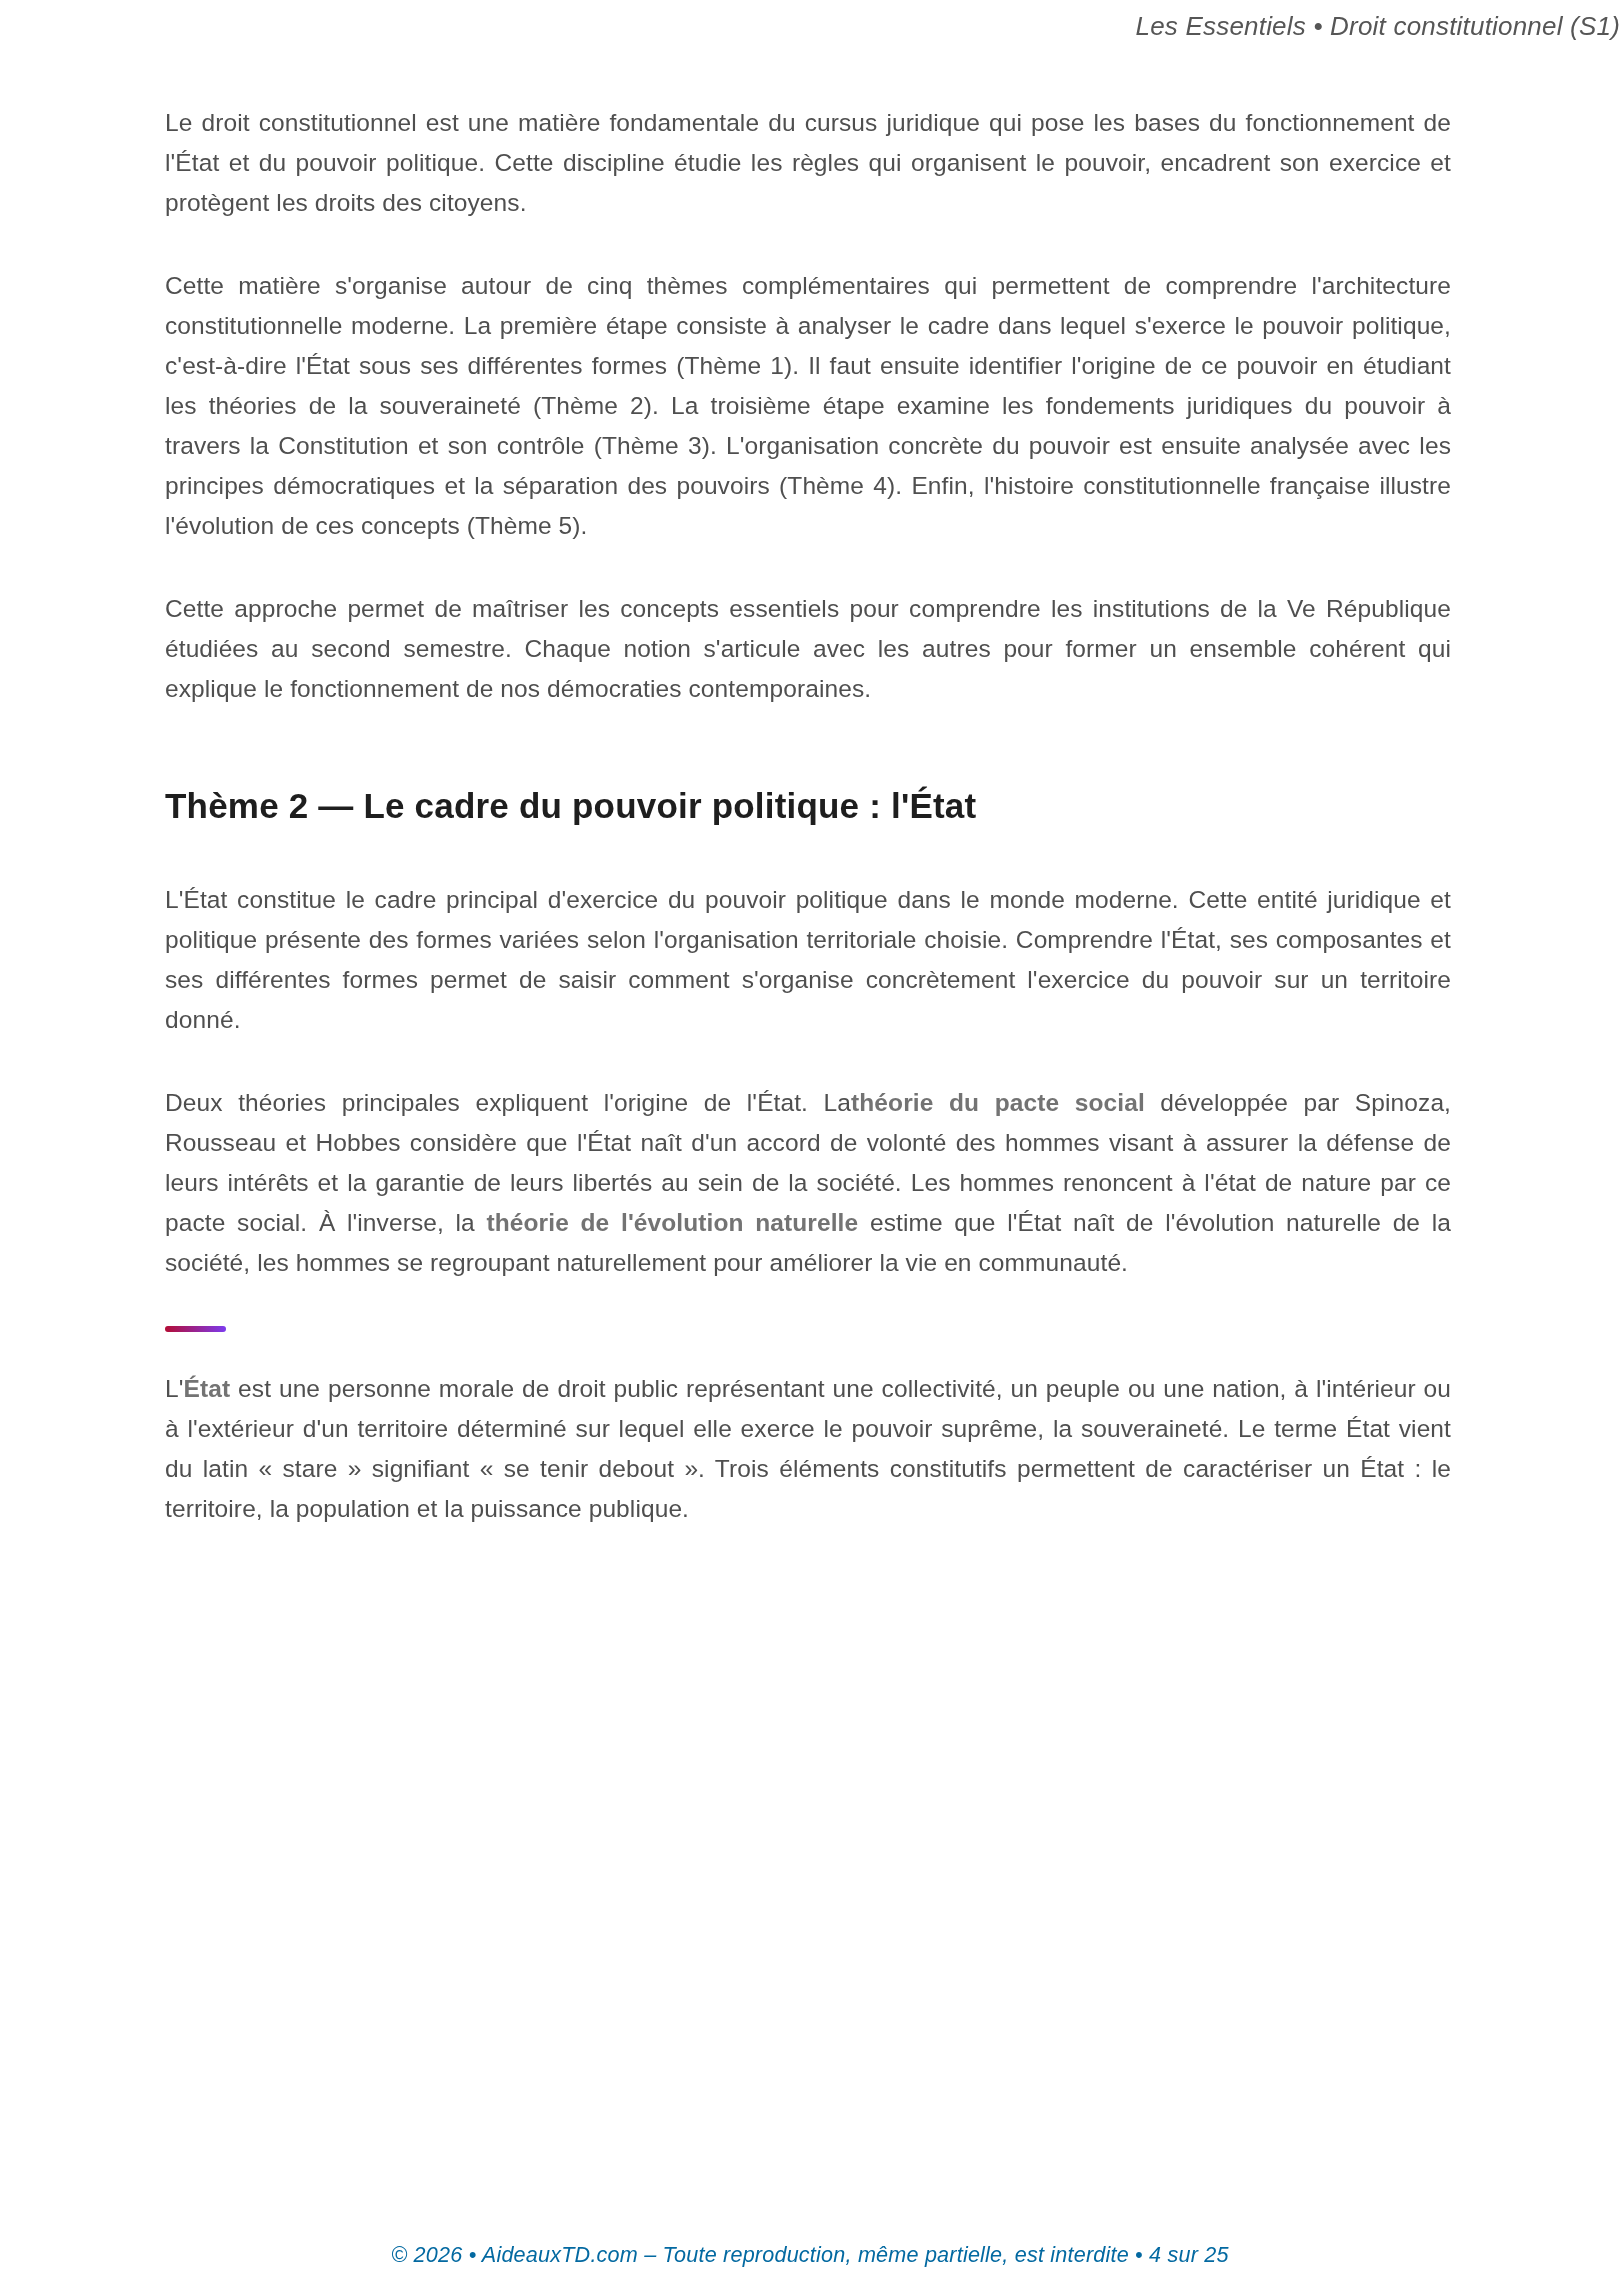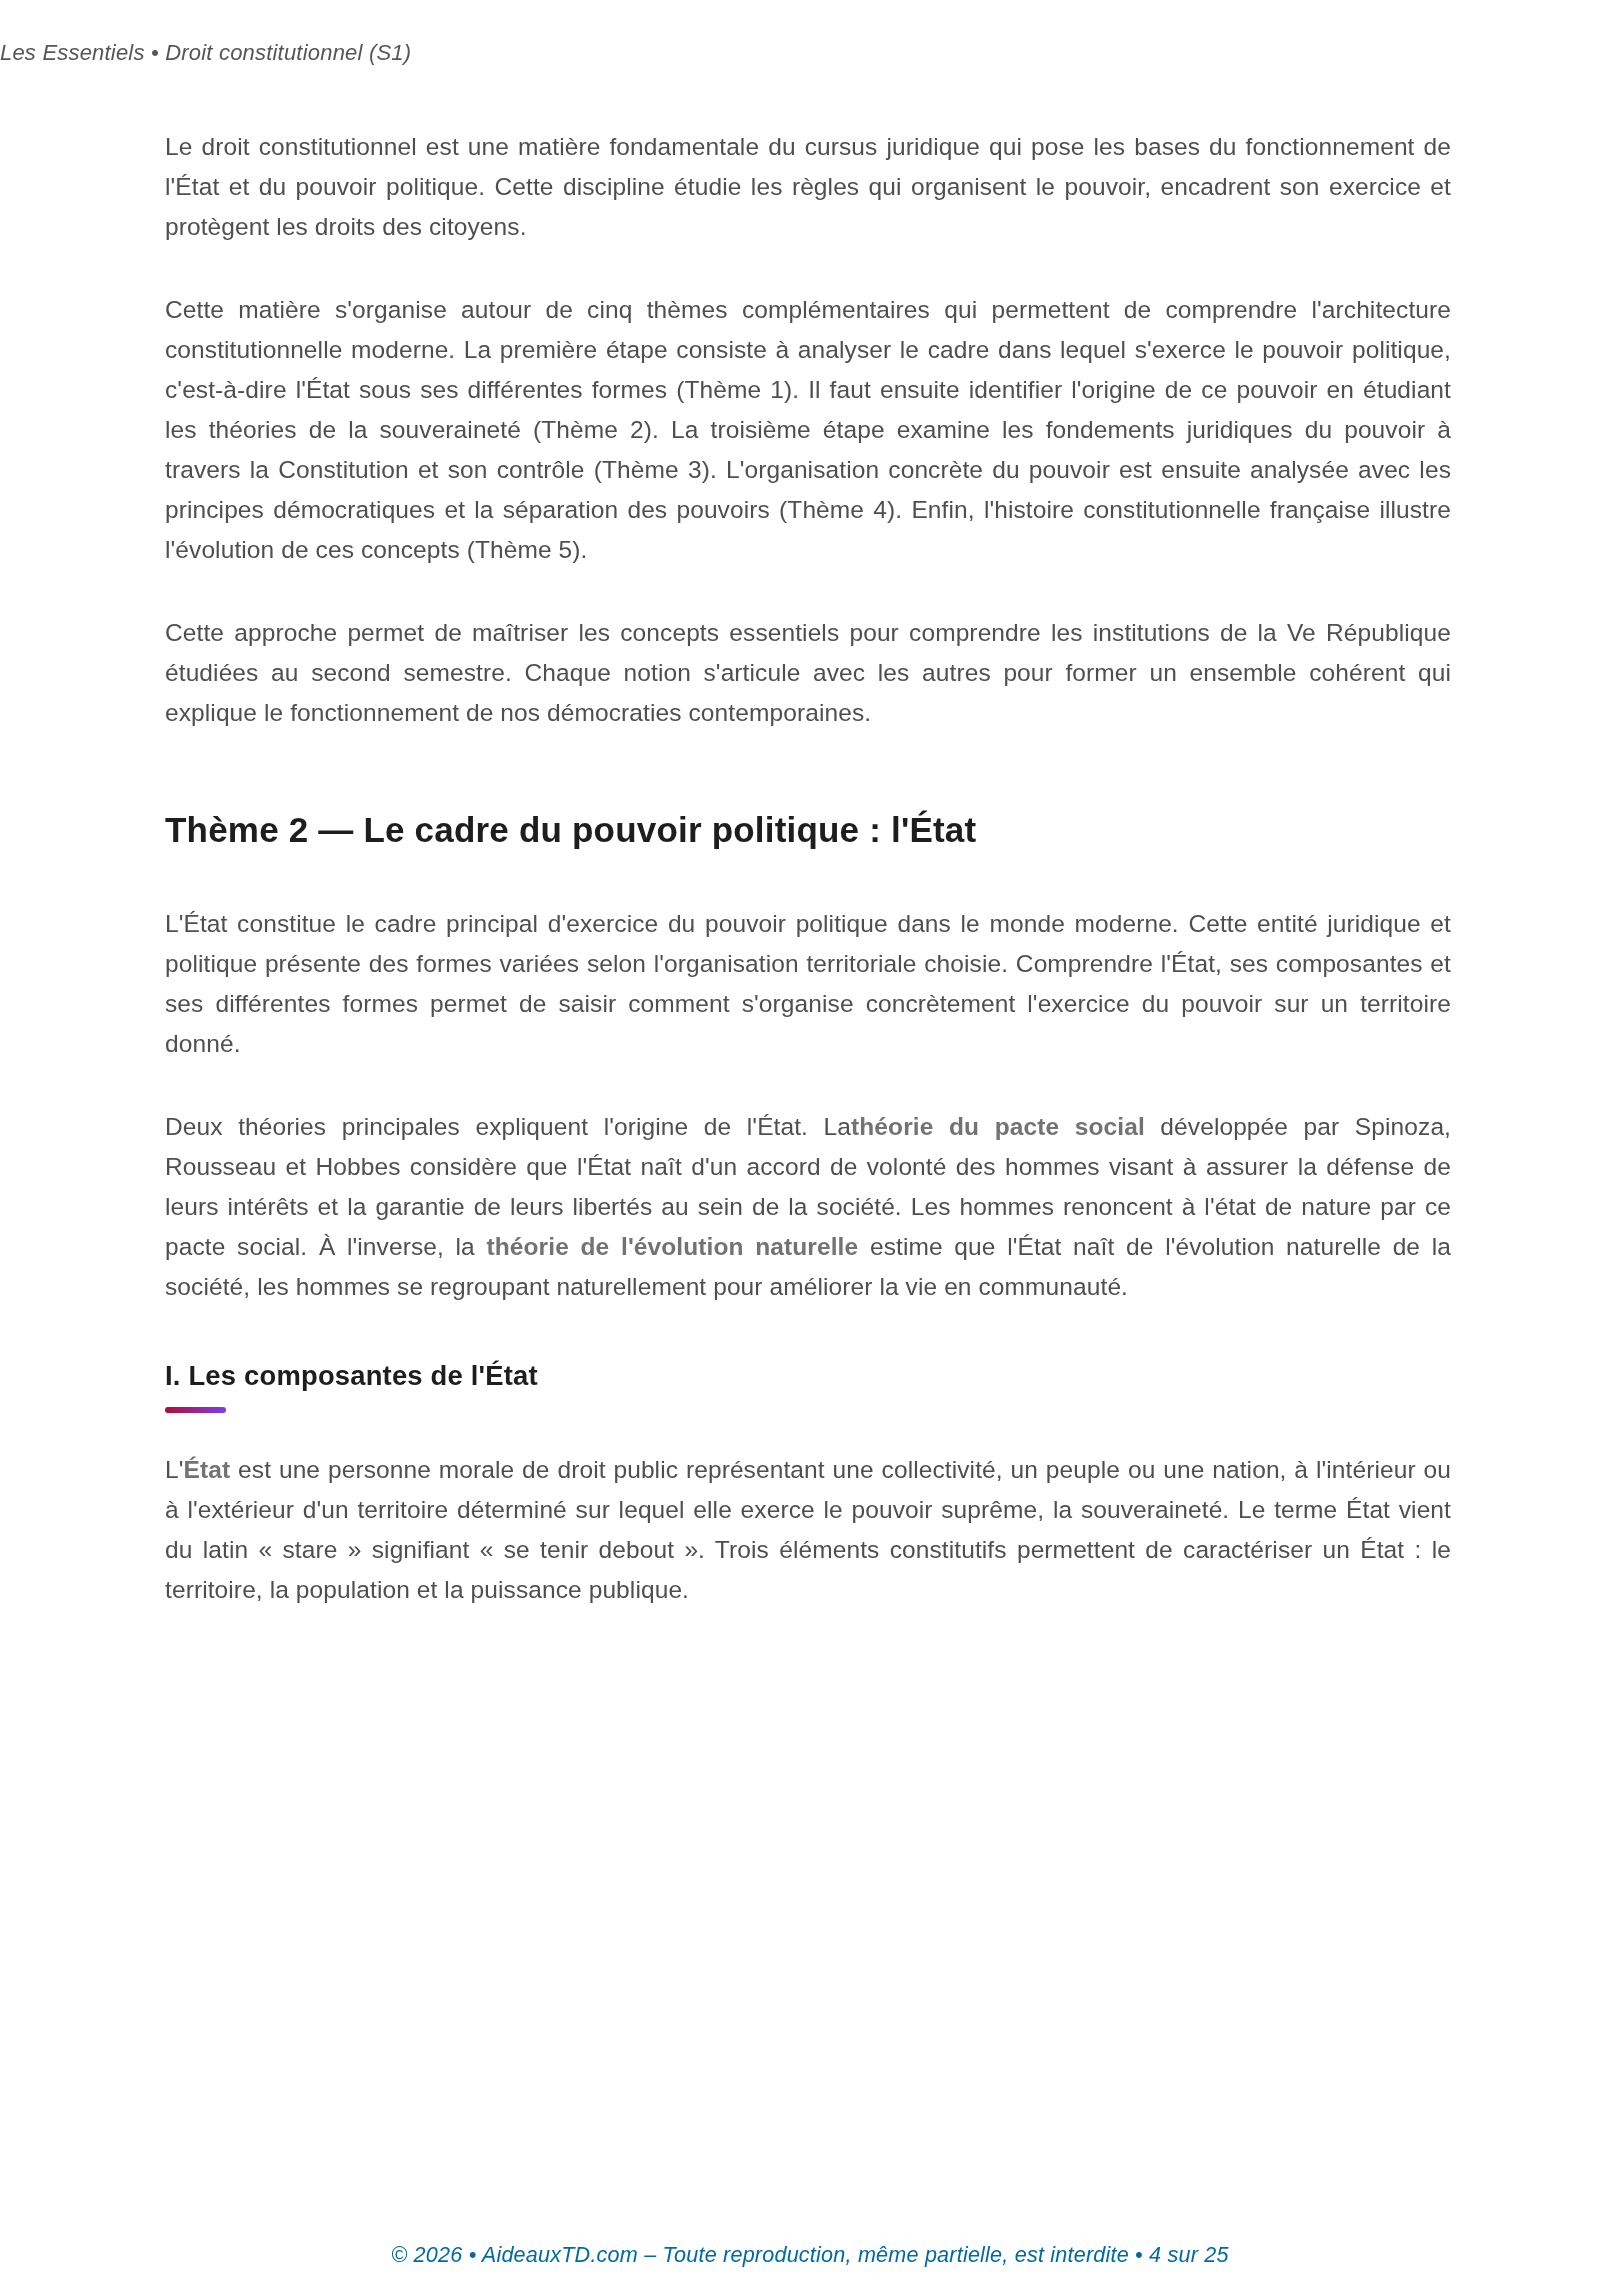--- a/index.html
+++ b/index.html
@@ -6,23 +6,23 @@
   .page {
     position: relative;
     width: 1620px;
     height: 2293px;
     background: #ffffff;
     overflow: hidden;
     font-family: "Liberation Sans", sans-serif;
     box-sizing: border-box;
   }
   .doc-header {
-    padding-top: 40px;
-    text-align: left;
-    font-size: 22px;
+    padding-top: 11px;
+    text-align: right;
+    font-size: 26px;
     font-style: italic;
     color: #565656;
     letter-spacing: 0.2px;
   }
   .doc-main {
     padding: 0 169px 0 165px;
     margin-top: 61px;
   }
   .doc-main p {
     font-size: 24.5px;
@@ -85,21 +85,20 @@
     <p><span>Cette matière s'organise autour de cinq thèmes complémentaires qui permettent de comprendre l'architecture constitutionnelle moderne. La première étape consiste à analyser le cadre dans lequel s'exerce le pouvoir politique, c'est-à-dire l'État sous ses différentes formes (Thème 1). Il faut ensuite identifier l'origine de ce pouvoir en étudiant les théories de la souveraineté (Thème 2). La troisième étape examine les fondements juridiques du pouvoir à travers la Constitution et son contrôle (Thème 3). L'organisation concrète du pouvoir est ensuite analysée avec les principes démocratiques et la séparation des pouvoirs (Thème 4). Enfin, l'histoire constitutionnelle française illustre l'évolution de ces concepts (Thème 5).</span></p>
 
     <p><span>Cette approche permet de maîtriser les concepts essentiels pour comprendre les institutions de la Ve République étudiées au second semestre. Chaque notion s'articule avec les autres pour former un ensemble cohérent qui explique le fonctionnement de nos démocraties contemporaines.</span></p>
 
     <h1 class="theme-heading">Thème 2 — Le cadre du pouvoir politique : l'État</h1>
 
     <p><span>L'État constitue le cadre principal d'exercice du pouvoir politique dans le monde moderne. Cette entité juridique et politique présente des formes variées selon l'organisation territoriale choisie. Comprendre l'État, ses composantes et ses différentes formes permet de saisir comment s'organise concrètement l'exercice du pouvoir sur un territoire donné.</span></p>
 
     <p><span>Deux théories principales expliquent l'origine de l'État. La</span><b>théorie du pacte social</b><span> développée par Spinoza, Rousseau et Hobbes considère que l'État naît d'un accord de volonté des hommes visant à assurer la défense de leurs intérêts et la garantie de leurs libertés au sein de la société. Les hommes renoncent à l'état de nature par ce pacte social. À l'inverse, la </span><b>théorie de l'évolution naturelle</b><span> estime que l'État naît de l'évolution naturelle de la société, les hommes se regroupant naturellement pour améliorer la vie en communauté.</span></p>
 
-    <h2 class="section-heading">I. Les composantes de l'État</h2>
 
     <div class="section-underline" style="background: linear-gradient(90deg, rgb(179, 13, 54), rgb(125, 59, 238));"></div>
 
     <p><span>L'</span><b>État</b><span> est une personne morale de droit public représentant une collectivité, un peuple ou une nation, à l'intérieur ou à l'extérieur d'un territoire déterminé sur lequel elle exerce le pouvoir suprême, la souveraineté. Le terme État vient du latin « stare » signifiant « se tenir debout ». Trois éléments constitutifs permettent de caractériser un État : le territoire, la population et la puissance publique.</span></p>
 
   </div>
 
   <div class="doc-footer">© 2026 • AideauxTD.com – Toute reproduction, même partielle, est interdite • 4 sur 25</div>
 
 </div>

